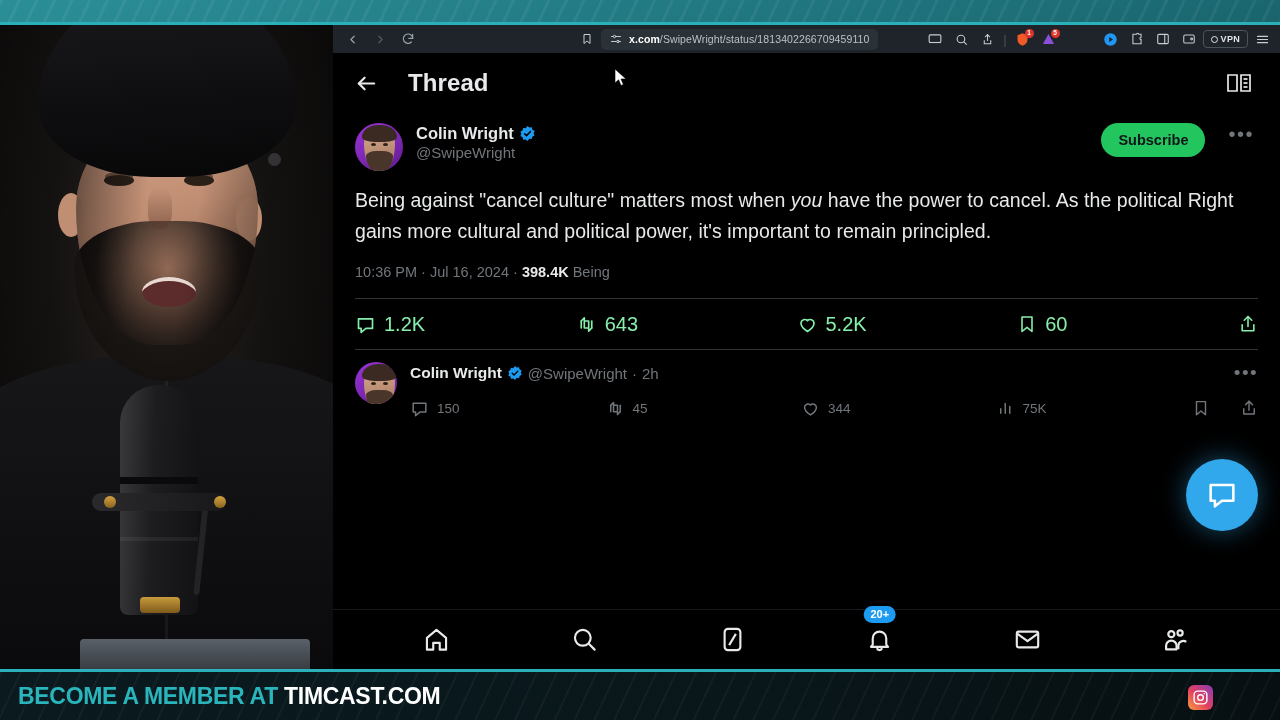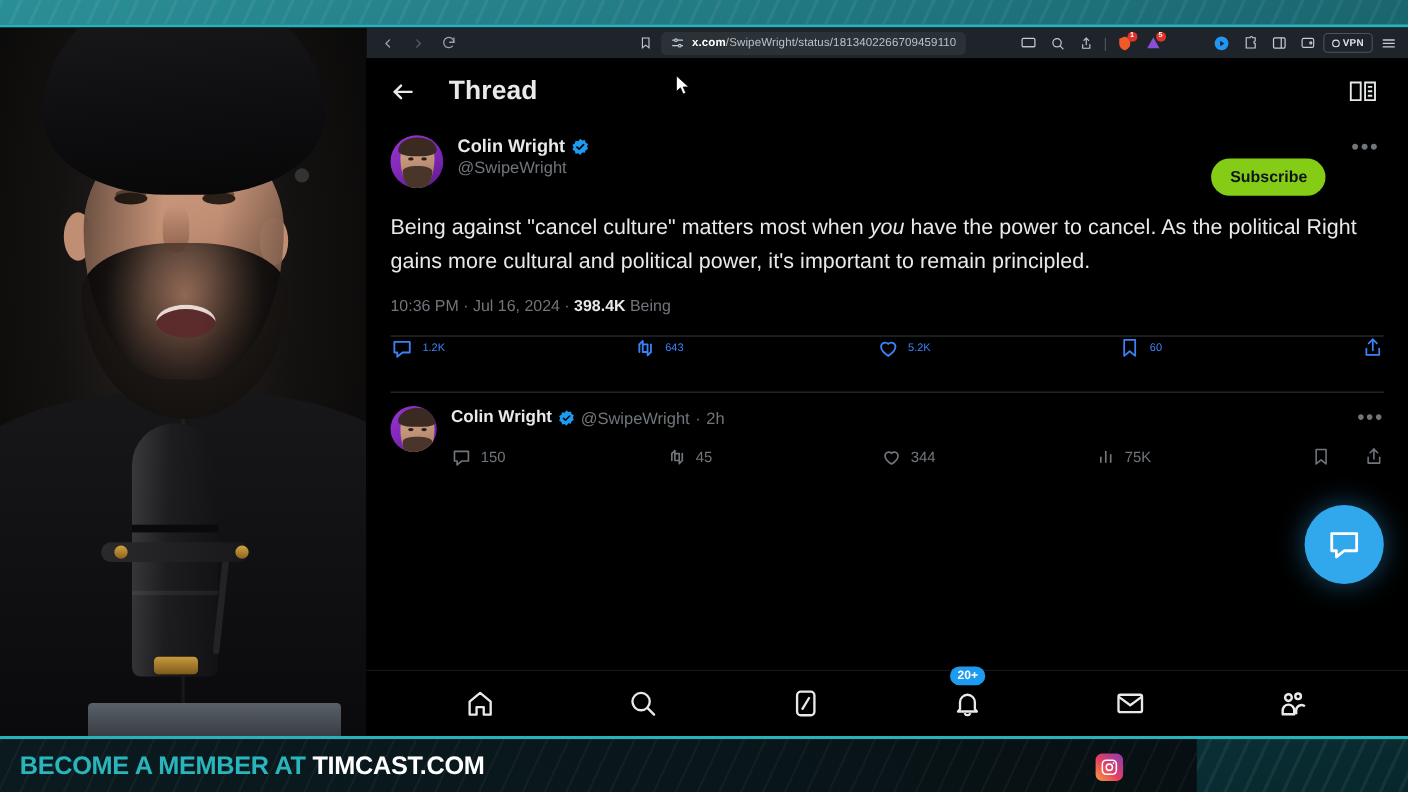--- a/index.html
+++ b/index.html
@@ -187,39 +187,39 @@
   .av-eye{ position:absolute; width:5px; height:3px; background:#2b2018; border-radius:50%; top:20px; }
   .av-eye.l{ left:16px; } .av-eye.r{ left:28px; }
 
   .tw-names{ flex:1 1 auto; padding-top:1px; }
   .name-row{ display:flex; align-items:center; gap:5px; }
   .disp-name{ font-size:16.5px; font-weight:700; color:#e7e9ea; }
   .verified{ width:17px; height:17px; flex:0 0 17px; }
   .handle{ font-size:15px; color:#71767b; margin-top:1px; }
 
   .subscribe-btn{
-    background:#84cc16; color:#0f1419; border:none; border-radius:19px;
+    background:#22c55e; color:#0f1419; border:none; border-radius:19px;
     height:34px; padding:0 17px; font-size:14.5px; font-weight:700;
-    font-family:"Liberation Sans", sans-serif; cursor:pointer; flex:0 0 auto;margin-top:21px;
+    font-family:"Liberation Sans", sans-serif; cursor:pointer; flex:0 0 auto;
   }
   .more-dots{ color:#71767b; font-size:20px; letter-spacing:1.5px; padding:0 4px 8px 10px; cursor:pointer; }
 
   .tw-body{
     font-size:19.5px; line-height:31px; color:#e7e9ea; margin-top:14px;
     letter-spacing:.05px;
   }
   .tw-body i{ font-style:italic; }
 
   .tw-meta{ font-size:14.5px; color:#71767b; margin-top:17px; }
   .tw-meta b{ color:#e7e9ea; font-weight:700; }
 
   .divider{ height:1px; background:#2f3336; margin-top:18px; }
 
   .actions{
-    display:flex; align-items:flex-start; height:50px; color:#3b82f6; font-size:10px;
+    display:flex; align-items:center; height:50px; color:#86efac; font-size:20px;
   }
   .act{ display:flex; align-items:center; gap:8px; cursor:pointer; }
   .act-main{ flex:1 1 0; }
   .act-end{ margin-left:auto; }
 
   .divider2{ height:1px; background:#2f3336; }
 
   
   .reply{ display:flex; gap:13px; padding-top:12px; }
   .reply .avatar{ width:42px; height:42px; flex:0 0 42px; }
@@ -251,21 +251,21 @@
   
   .fab{
     position:absolute; right:22px; bottom:78px; width:72px; height:72px;
     border-radius:50%; background:#31a8ec;
     display:flex; align-items:center; justify-content:center;
     box-shadow:0 0 26px rgba(49,168,236,.45); cursor:pointer; z-index:20;
   }
 
   
   .banner{
-    position:absolute; left:0; bottom:0; width:1088px; height:48px;
+    position:absolute; left:0; bottom:0; width:1280px; height:48px;
     background:linear-gradient(90deg,#0a1a1e 0%,#09171b 55%,#070f12 100%);
     display:flex; align-items:center; justify-content:space-between;
     padding:0 18px; overflow:hidden;
   }
   .banner::before{
     content:""; position:absolute; inset:0;
     background:repeating-linear-gradient(115deg, rgba(255,255,255,.035) 0 2px, rgba(0,0,0,0) 2px 18px);
     pointer-events:none;
   }
   .banner-left{ font-size:23px; font-weight:700; letter-spacing:-.3px; position:relative;

